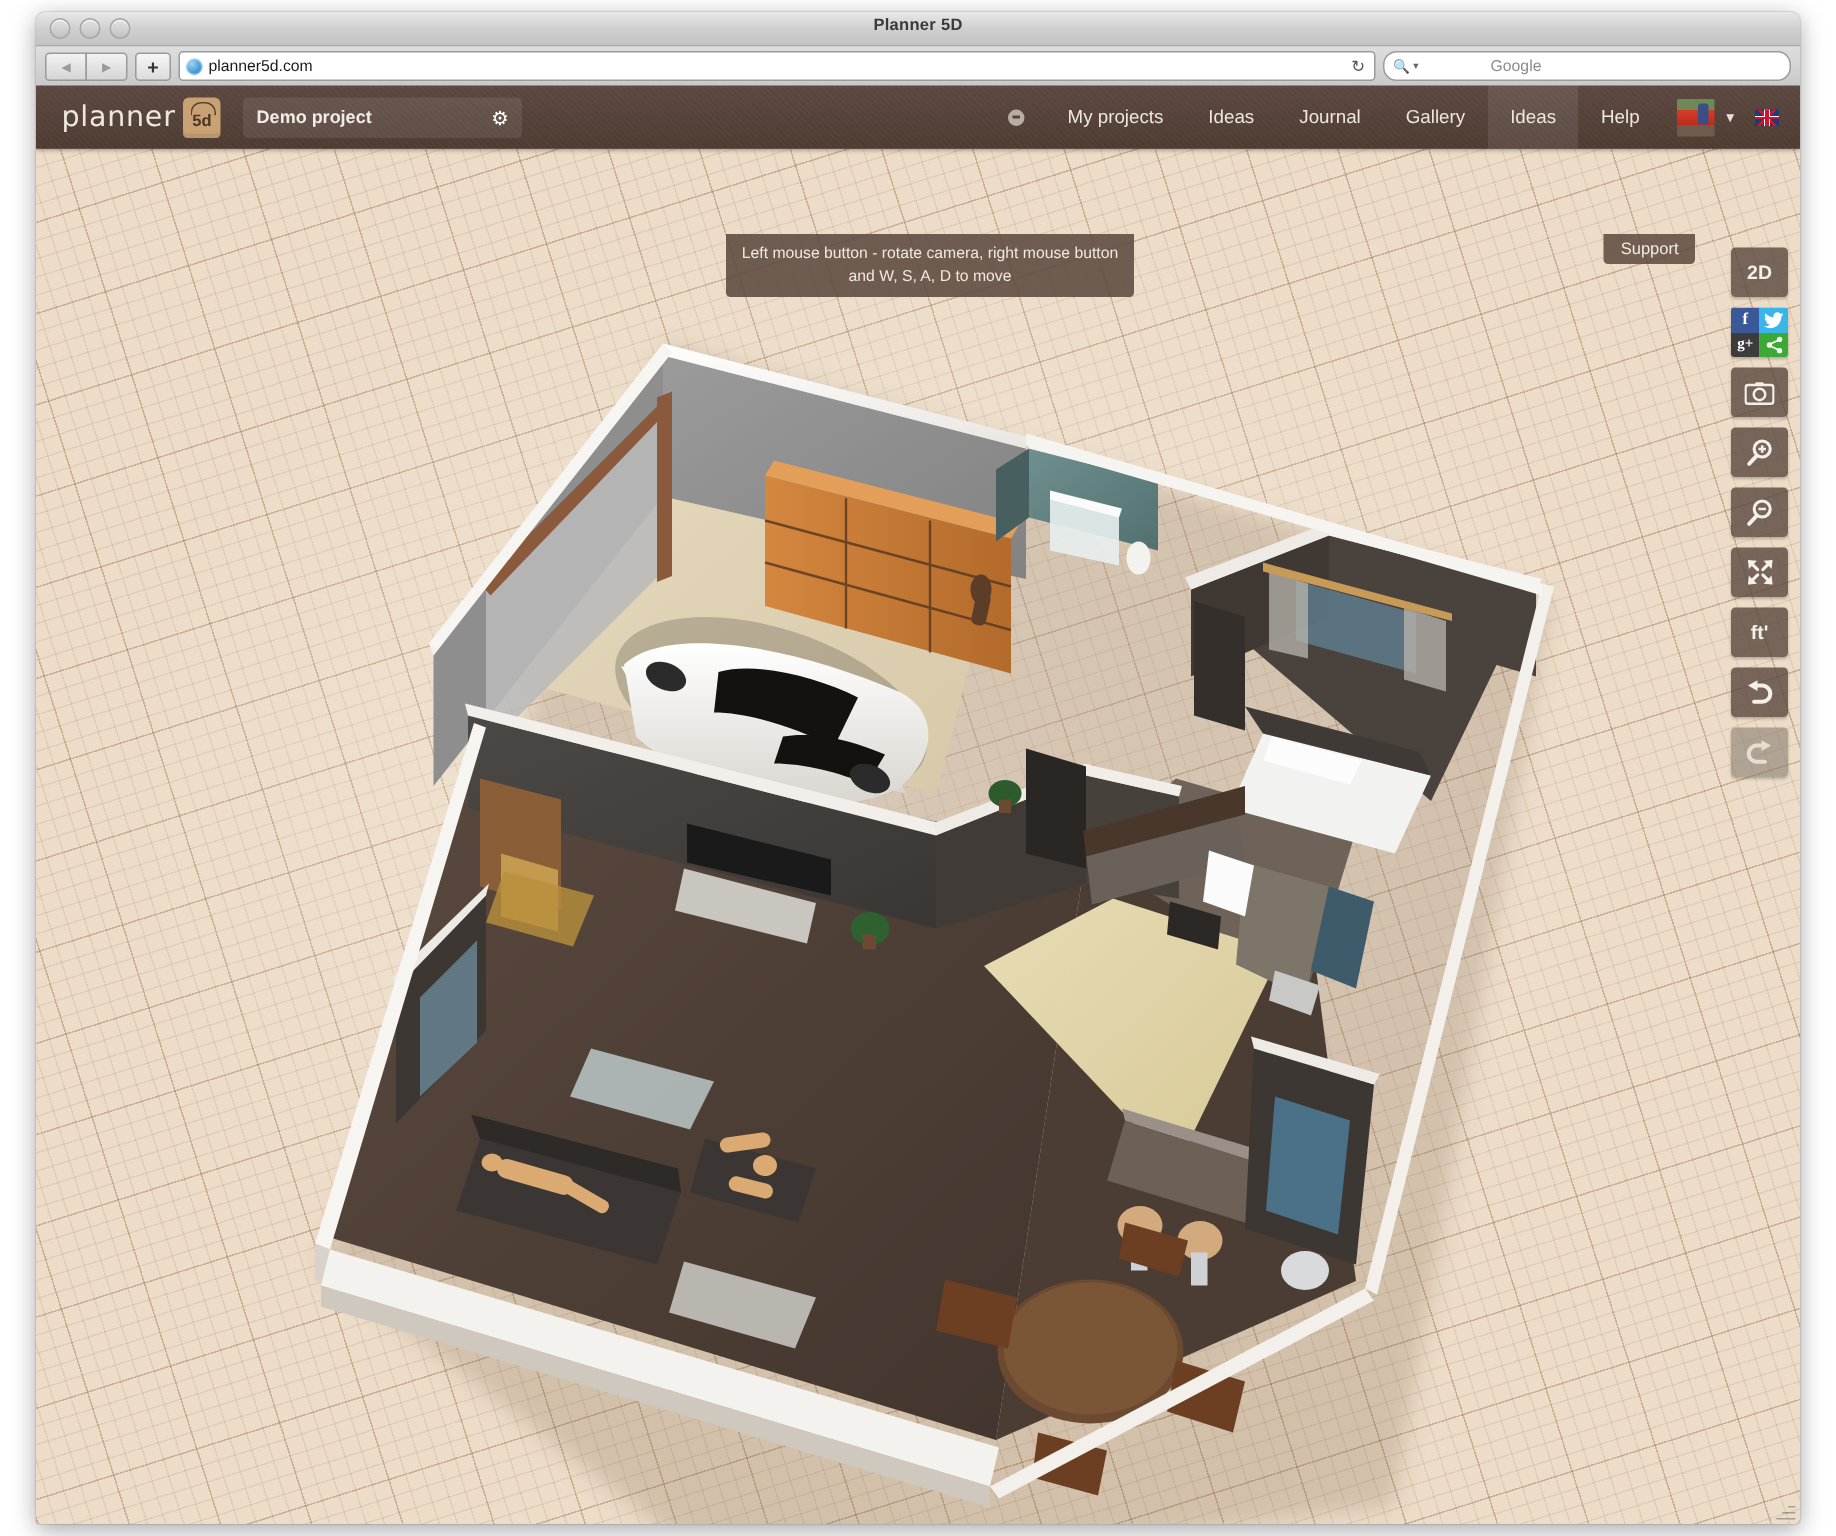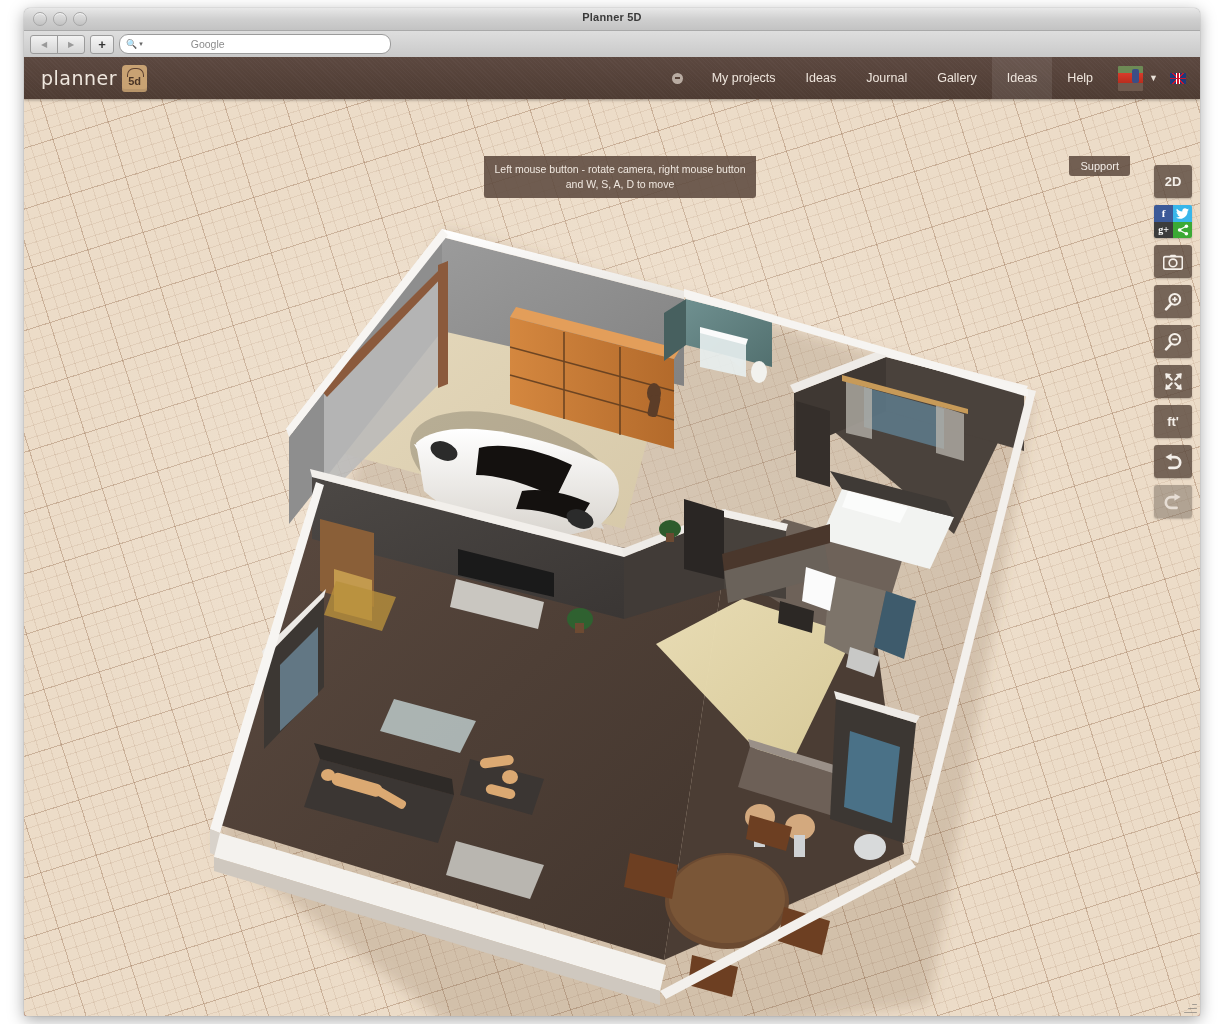--- a/index.html
+++ b/index.html
@@ -230,37 +230,46 @@
       <div class="wc"></div>
       <div class="wc"></div>
     </div>
     <div id="window-title">Planner 5D</div>
   </div>
 
   <div id="toolbar">
     <div class="navbtn first">◀</div>
     <div class="navbtn second">▶</div>
     <div class="plusbtn">+</div>
+    <div id="urlbar">
+      <div id="globe-icon"></div>
+      <div id="url-text">planner5d.com</div>
+      <div id="reload-icon">↻</div>
+    </div>
     <div id="searchbar">
       <span id="search-glyph">🔍</span>
       <span id="search-caret">▾</span>
       <span id="search-placeholder">Google</span>
     </div>
   </div>
 
   <div id="app">
 
     <div id="appnav">
       <div id="logo">
         <span id="logo-word">planner</span>
         <span id="logo-badge">
           <span id="logo-badge-text">5d</span>
         </span>
       </div>
 
+      <div id="project-pill">
+        <span id="project-name">Demo project</span>
+        <span id="gear-icon">⚙</span>
+      </div>
 
       <div id="nav-right">
         <span id="nav-dot"></span>
         <div class="navitem">My projects</div>
         <div class="navitem">Ideas</div>
         <div class="navitem">Journal</div>
         <div class="navitem">Gallery</div>
         <div class="navitem active">Ideas</div>
         <div class="navitem">Help</div>
         <div id="avatar"></div>

